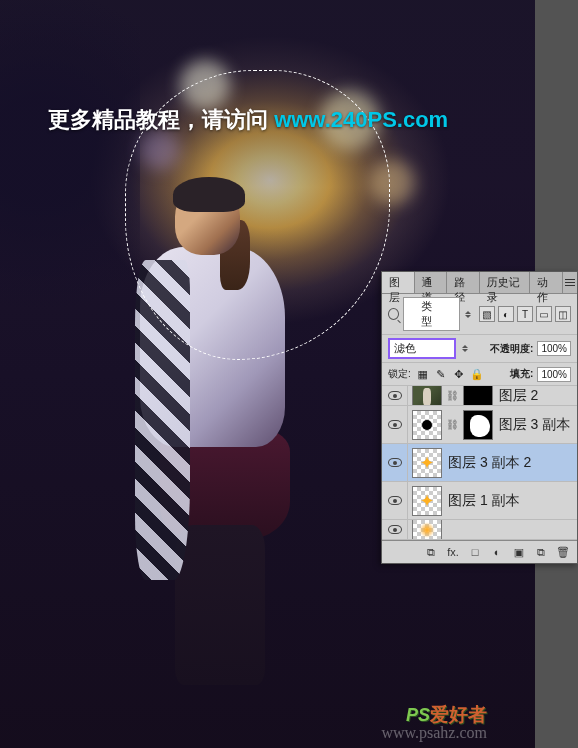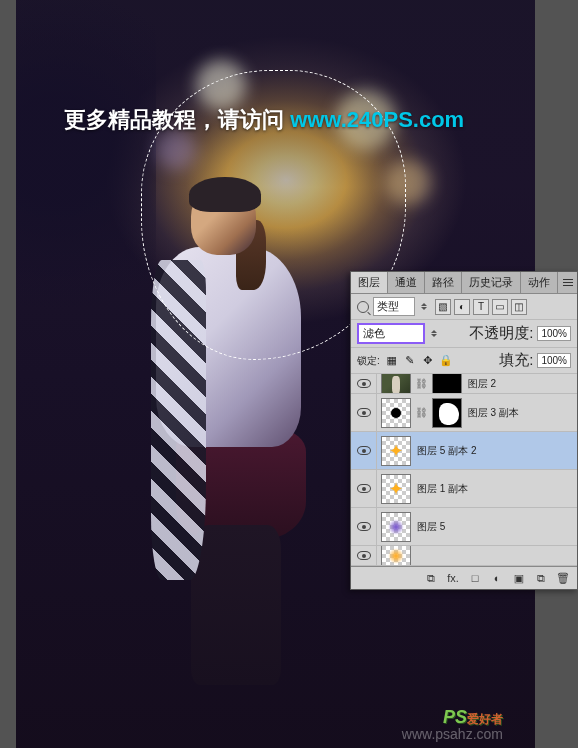--- a/index.html
+++ b/index.html
@@ -6,21 +6,21 @@
     body {
       width: 578px;
       height: 748px;
       background: #535353;
       font-family: "Microsoft YaHei", sans-serif;
       position: relative;
       overflow: hidden;
     }
     .canvas-area {
       position: absolute;
-      left: 16px; top: 0;
+      left: 0; top: 0;
       width: 535px; height: 748px;
       background: radial-gradient(ellipse 200px 160px at 270px 180px, #fff5d8 0%, #ffe890 15%, #ffc550 30%, rgba(180,120,60,0.6) 50%, rgba(60,40,60,0.8) 70%, rgba(30,20,45,1) 90%);
       overflow: hidden;
     }
     .dark-overlay {
       position: absolute; inset: 0;
       background: linear-gradient(180deg, rgba(25,20,40,0.7) 0%, rgba(20,15,35,0.3) 25%, rgba(15,10,30,0.4) 50%, rgba(20,12,28,0.95) 100%);
     }
     .tree-left {
       position: absolute;
@@ -106,45 +106,46 @@
       font-weight: bold;
       color: #fff;
       white-space: nowrap;
       text-shadow: 0 1px 3px rgba(0,0,0,0.6);
     }
     .promo-link { color: #00c8e8; }
     
     .watermark-br {
       position: absolute;
       right: 48px; bottom: 6px;
-      font-size: 14px;
+      font-size: 16px;
       color: rgba(255,255,255,0.35);
+      font-family: Liberation Serif, serif;
     }
     .watermark-logo {
       position: absolute;
       right: 48px; bottom: 20px;
       font-size: 18px;
       font-style: italic;
       font-weight: bold;
       color: #7ec850;
       text-shadow: 1px 1px 0 #2a5020;
     }
-    .watermark-logo .cn { color: #d06030; font-style: normal; font-size: 12px; margin-top: 16px; }
+    .watermark-logo .cn { color: #d06030; font-style: normal; font-size: 19px; margin-top: 16px; }
     
     .right-gray-bar {
       position: absolute;
       right: 0; top: 0;
       width: 43px; height: 748px;
       background: #535353;
     }
     
     .layers-panel {
       position: absolute;
       right: 0; top: 271px;
-      width: 228px;
+      width: 197px;
       background: #d4d4d4;
       border: 1px solid #5a5a5a;
       font-size: 11px;
       color: #222;
       box-shadow: -2px 2px 6px rgba(0,0,0,0.4);
     }
     .panel-tabs {
       display: flex;
       background: #b8b8b8;
       border-bottom: 1px solid #888;
@@ -172,21 +173,21 @@
       display: flex;
       align-items: center;
       padding: 3px 6px;
       gap: 4px;
       border-bottom: 1px solid #bbb;
       background: #d4d4d4;
     }
     .search-icon { width: 12px; height: 12px; border: 1.2px solid #555; border-radius: 50%; position: relative; }
     .search-icon::after { content:''; position:absolute; right:-3px; bottom:-3px; width:4px; height:1.2px; background:#555; transform: rotate(45deg); }
     .type-dd {
-      padding: 1px 3px;
+      padding: 1px 17px;
       background: #fff;
       border: 1px solid #999;
       min-width: 42px;
     }
     .updown { width: 10px; display:flex; flex-direction:column; align-items:center; gap:1px;}
     .updown::before, .updown::after { content:''; border:3px solid transparent; }
     .updown::before { border-bottom-color:#555; }
     .updown::after { border-top-color:#555; }
     .filter-icons { display:flex; gap:3px; margin-left: 2px; }
     .fi {
@@ -198,21 +199,21 @@
       cursor: pointer;
     }
     
     .blend-dd {
       padding: 1px 4px;
       background: #fff;
       border: 2px solid #8b5cf6;
       min-width: 68px;
       font-size: 11px;
     }
-    .opacity-label { font-size: 15px; margin-left: auto; }
+    .opacity-label { font-size: 10px; margin-left: auto; font-weight: bold; }
     .pct-input {
       background: #fff;
       border: 1px solid #999;
       padding: 1px 3px;
       font-size: 10px;
       min-width: 26px;
     }
     .lock-label { font-size: 10px; }
     .lock-icons { display:flex; gap:2px; }
     .li { width:16px; height:16px; display:flex; align-items:center; justify-content:center; cursor:pointer; }
@@ -258,21 +259,21 @@
     .thumb.mask.white-splat::after { content:''; position:absolute; inset:4px 2px 2px 6px; background:#fff; border-radius: 40% 60% 50% 45%; }
     .thumb.mask.blackfull { background:#000; }
     .star-yellow { color:#ffb020; font-size:18px; filter: blur(0.5px); }
     .dot-blob { width:16px; height:16px; border-radius:50%; display:inline-block; }
     .dot-orange { background: radial-gradient(circle,#ffb030 10%,rgba(255,176,48,0) 70%); }
     .dot-purple { background: radial-gradient(circle,#8060d0 10%,rgba(128,96,208,0) 70%); }
     .dot-black { width:10px; height:10px; background:#000; border-radius:50%; }
     .img-thumb { background: linear-gradient(135deg,#4a5838 40%,#2a3420 100%); position:relative; }
     .img-thumb::after { content:''; position:absolute; left:10px; top:6px; width:8px; height:18px; background:#d8d0c0; border-radius:30%; }
     .link-ico { font-size:10px; color:#555; padding: 0 1px; }
-    .layer-name { margin-left: 6px; font-size: 10px; }
+    .layer-name { margin-left: 6px; font-size: 14px; }
     
     .panel-footer {
       display:flex;
       justify-content: flex-end;
       gap: 2px;
       padding: 3px 4px;
       border-top: 1px solid #888;
       background: #d4d4d4;
     }
     .foot-btn {
@@ -391,46 +392,35 @@
 
     <div class="layer-item selected">
       <div class="eye-col">
           <div class="eye-icon"></div>
         </div>
       <div class="thumb-wrap">
         <div class="thumb checker">
             <span class="star-yellow">✦</span>
           </div>
       </div>
-      <span class="layer-name">图层 5 副本 2</span>
+      <span class="layer-name">图层 3 副本 2</span>
     </div>
 
     <div class="layer-item">
       <div class="eye-col">
           <div class="eye-icon"></div>
         </div>
       <div class="thumb-wrap">
         <div class="thumb checker">
             <span class="star-yellow">✦</span>
           </div>
       </div>
       <span class="layer-name">图层 1 副本</span>
     </div>
 
-    <div class="layer-item">
-      <div class="eye-col">
-          <div class="eye-icon"></div>
-        </div>
-      <div class="thumb-wrap">
-        <div class="thumb checker">
-            <span class="dot-blob dot-purple"></span>
-          </div>
-      </div>
-      <span class="layer-name">图层 5</span>
-    </div>
 
     <div class="layer-item half">
       <div class="eye-col">
           <div class="eye-icon"></div>
         </div>
       <div class="thumb-wrap">
         <div class="thumb checker">
             <span class="dot-blob dot-orange"></span>
           </div>
       </div>

